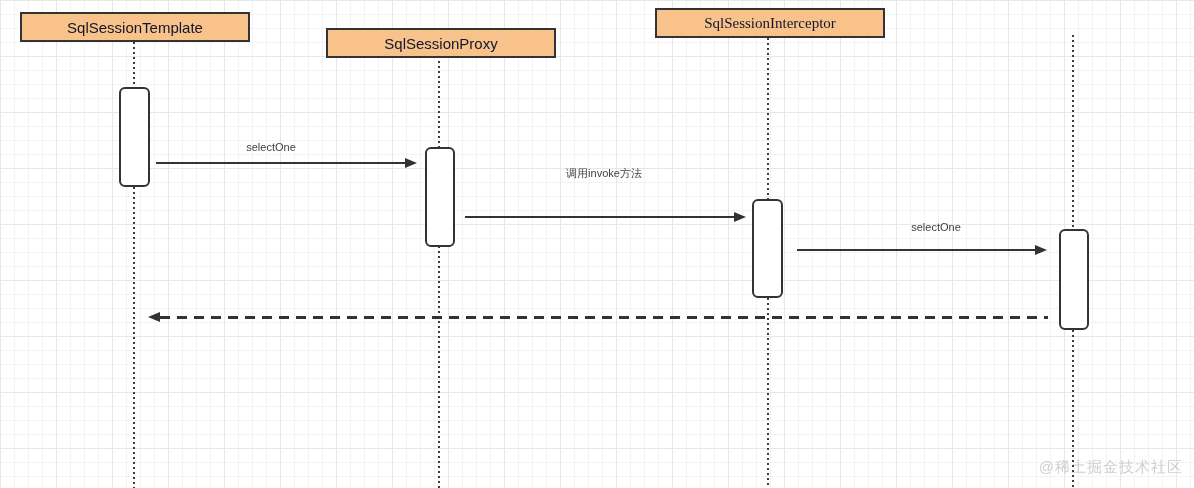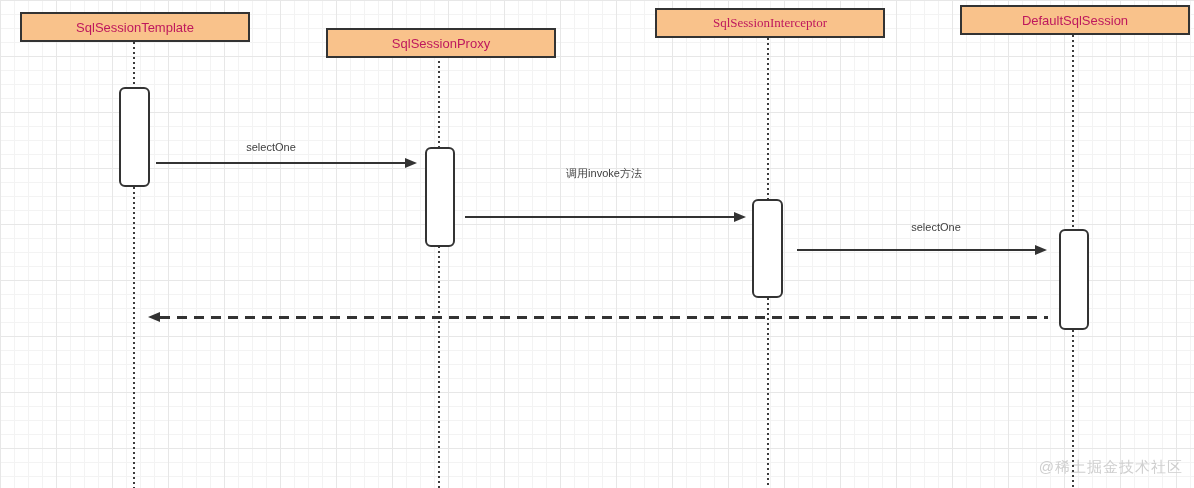--- a/index.html
+++ b/index.html
@@ -19,22 +19,22 @@
       linear-gradient(to right, #f3f3f3 1px, transparent 1px),
       linear-gradient(to bottom, #f3f3f3 1px, transparent 1px);
     background-size: 56px 56px, 56px 56px, 14px 14px, 14px 14px;
   }
   .participant {
     position: absolute;
     width: 226px;
     height: 26px;
     background: #f9c28b;
     border: 2px solid #333333;
-    color: #be185d;
-    font-size: 13px;
+    color: #0f172a;
+    font-size: 15px;
     display: flex;
     align-items: center;
     justify-content: center;
     z-index: 4;
     white-space: nowrap;
   }
   .lifeline {
     position: absolute;
     width: 2px;
     background-image: repeating-linear-gradient(
@@ -94,21 +94,20 @@
   }
 </style>
 </head>
 <body>
 
 <div class="canvas">
 
   <div class="participant" style="left:20px; top:12px;">SqlSessionTemplate</div>
   <div class="participant" style="left:326px; top:12px;margin-top:16px;">SqlSessionProxy</div>
   <div class="participant" style="left:655px; top:8px;font-family:Liberation Serif, serif;">SqlSessionInterceptor</div>
-  <div class="participant" style="left:960px; top:5px;">DefaultSqlSession</div>
 
   <div class="lifeline" style="left:133px; top:42px; height:446px;"></div>
   <div class="lifeline" style="left:438px; top:41px; height:447px;"></div>
   <div class="lifeline" style="left:767px; top:38px; height:450px;"></div>
   <div class="lifeline" style="left:1072px; top:35px; height:453px;"></div>
 
   <div class="activation" style="left:119px; top:87px; width:27px; height:96px;"></div>
   <div class="activation" style="left:425px; top:147px; width:26px; height:96px;"></div>
   <div class="activation" style="left:752px; top:199px; width:27px; height:95px;"></div>
   <div class="activation" style="left:1059px; top:229px; width:26px; height:97px;"></div>

